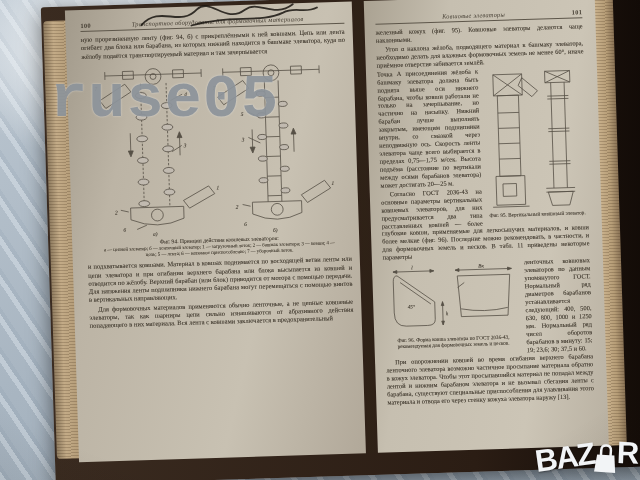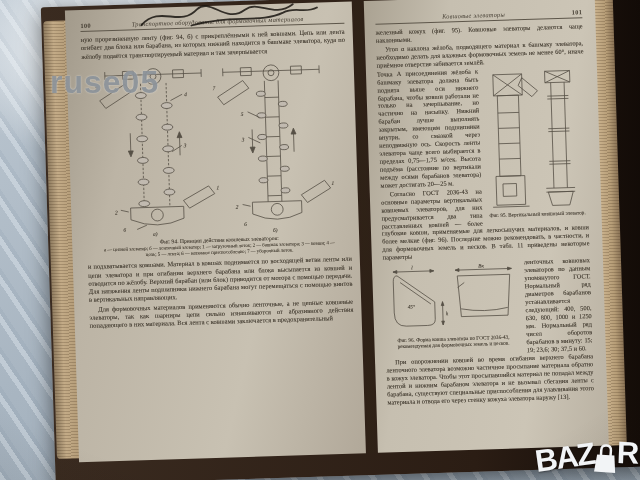--- a/index.html
+++ b/index.html
@@ -40,22 +40,22 @@
   .figwrap94{margin:3px auto 1px auto;width:246px;}
   .figcap{font-size:5.6px;text-align:center;margin:1px 0 0 0;line-height:1.2;}
   .figleg{font-size:4.8px;text-align:center;margin:1px 4px 3px 4px;line-height:1.25;}
   .fl95{float:right;width:102px;margin:2px 0 2px 4px;}
   .fl96{float:left;width:136px;margin:2px 5px 1px 0;}
   .fl95 .figcap,.fl96 .figcap{font-size:5.2px;}
   svg.lineart{display:block;}
   svg.lineart *{vector-effect:non-scaling-stroke;}
   .vignette{position:absolute;inset:0;pointer-events:none;
       background:radial-gradient(120% 110% at 48% 42%, rgba(0,0,0,0) 55%, rgba(20,16,10,.28) 100%);}
-  .wm-seller{position:absolute;left:50px;top:64px;font-family:Liberation Sans, sans-serif;
-      font-weight:700;font-size:32px;color:#8d949b;letter-spacing:1px;opacity:.92;
+  .wm-seller{position:absolute;left:50px;top:64px;font-family:Liberation Mono, monospace;
+      font-weight:700;font-size:62px;color:#8d949b;letter-spacing:1px;opacity:.92;
       text-shadow:0 0 2px rgba(255,255,255,.55);}
   .wm-bazar{position:absolute;right:2px;bottom:6px;display:flex;align-items:flex-end;
       transform:rotate(-5deg);color:#f2f4f6;font-family:"Liberation Sans",sans-serif;
       font-weight:700;font-size:31px;letter-spacing:-1.5px;
       text-shadow:0 1px 2px rgba(0,0,0,.4);}
   .wm-bazar .p1{transform:rotate(-3deg);}
   .wm-bazar .p2{transform:rotate(7deg) translateY(1px);}
   .bag{width:25px;height:31px;margin:0 -1px;transform:rotate(9deg) translateY(2px);}
   .sig{position:absolute;left:96px;top:-7px;}
 </style>

